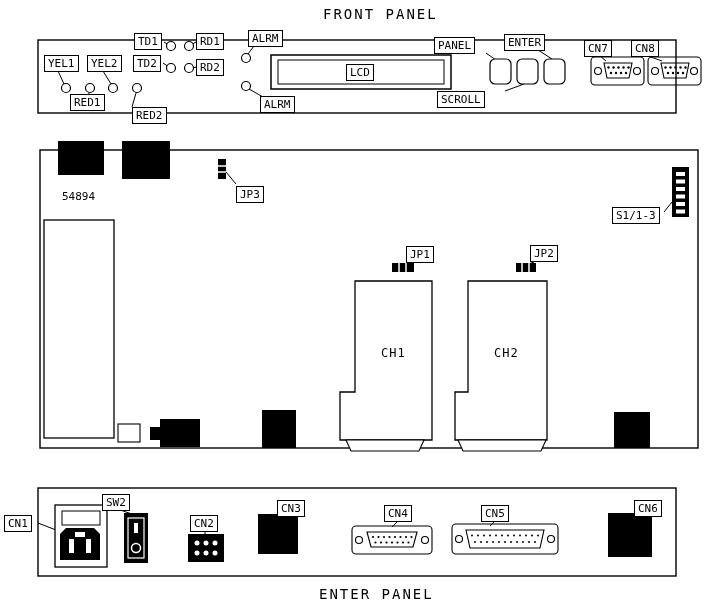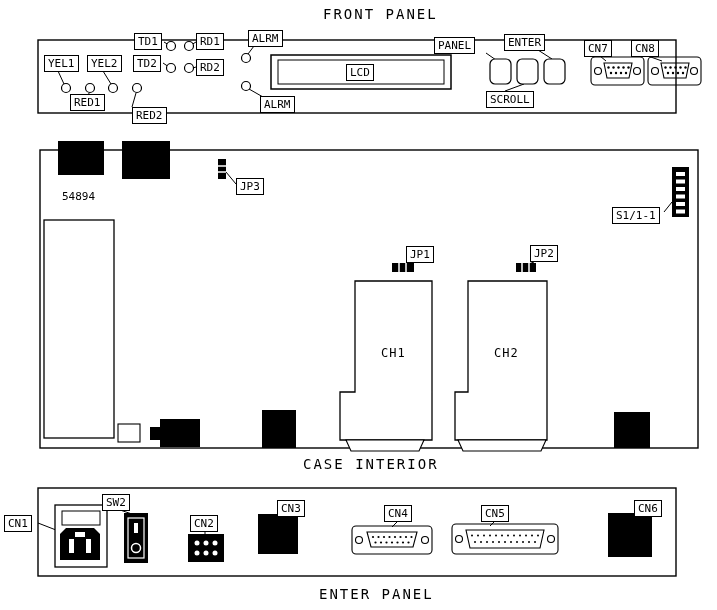--- a/index.html
+++ b/index.html
@@ -270,44 +270,43 @@
             <circle cx="517" cy="542" r="1"></circle>
           <circle cx="523" cy="542" r="1"></circle>
             <circle cx="529" cy="542" r="1"></circle>
           <circle cx="535" cy="542" r="1"></circle>
         </g>
       </g>
     </g>
   </svg>
 
   <div class="title" style="left:323px; top:6px">FRONT PANEL</div>
-  <div class="title" style="left:303px; top:456px">CASE INTERIOR</div>
   <div class="title" style="left:319px; top:586px">ENTER PANEL</div>
 
   <div class="lbl" style="left:134px; top:33px">TD1</div>
   <div class="lbl" style="left:196px; top:33px">RD1</div>
   <div class="lbl" style="left:248px; top:30px">ALRM</div>
   <div class="lbl" style="left:44px;  top:55px">YEL1</div>
   <div class="lbl" style="left:87px;  top:55px">YEL2</div>
   <div class="lbl" style="left:133px; top:55px">TD2</div>
   <div class="lbl" style="left:196px; top:59px">RD2</div>
   <div class="lbl" style="left:70px;  top:94px">RED1</div>
   <div class="lbl" style="left:132px; top:107px">RED2</div>
   <div class="lbl" style="left:260px; top:96px">ALRM</div>
   <div class="lbl" style="left:346px; top:64px">LCD</div>
   <div class="lbl" style="left:434px; top:37px">PANEL</div>
   <div class="lbl" style="left:504px; top:34px">ENTER</div>
-  <div class="lbl" style="left:486px; top:91px">SCROLL</div>
+  <div class="lbl" style="left:437px; top:91px">SCROLL</div>
   <div class="lbl" style="left:584px; top:40px">CN7</div>
   <div class="lbl" style="left:631px; top:40px">CN8</div>
 
-  <div class="lbl" style="left:236px; top:178px">JP3</div>
+  <div class="lbl" style="left:236px; top:186px">JP3</div>
   <div class="lbl" style="left:406px; top:246px">JP1</div>
   <div class="lbl" style="left:530px; top:245px">JP2</div>
-  <div class="lbl" style="left:612px; top:207px">S1/1-1</div>
+  <div class="lbl" style="left:612px; top:207px">S1/1-3</div>
   <div class="plain" style="left:62px; top:190px; font-size:11px">54894</div>
   <div class="plain chiplabel" style="left:381px; top:346px">CH1</div>
   <div class="plain chiplabel" style="left:494px; top:346px">CH2</div>
 
   <div class="lbl" style="left:4px;   top:515px">CN1</div>
   <div class="lbl" style="left:102px; top:494px">SW2</div>
   <div class="lbl" style="left:190px; top:515px">CN2</div>
   <div class="lbl" style="left:277px; top:500px">CN3</div>
   <div class="lbl" style="left:384px; top:505px">CN4</div>
   <div class="lbl" style="left:481px; top:505px">CN5</div>

